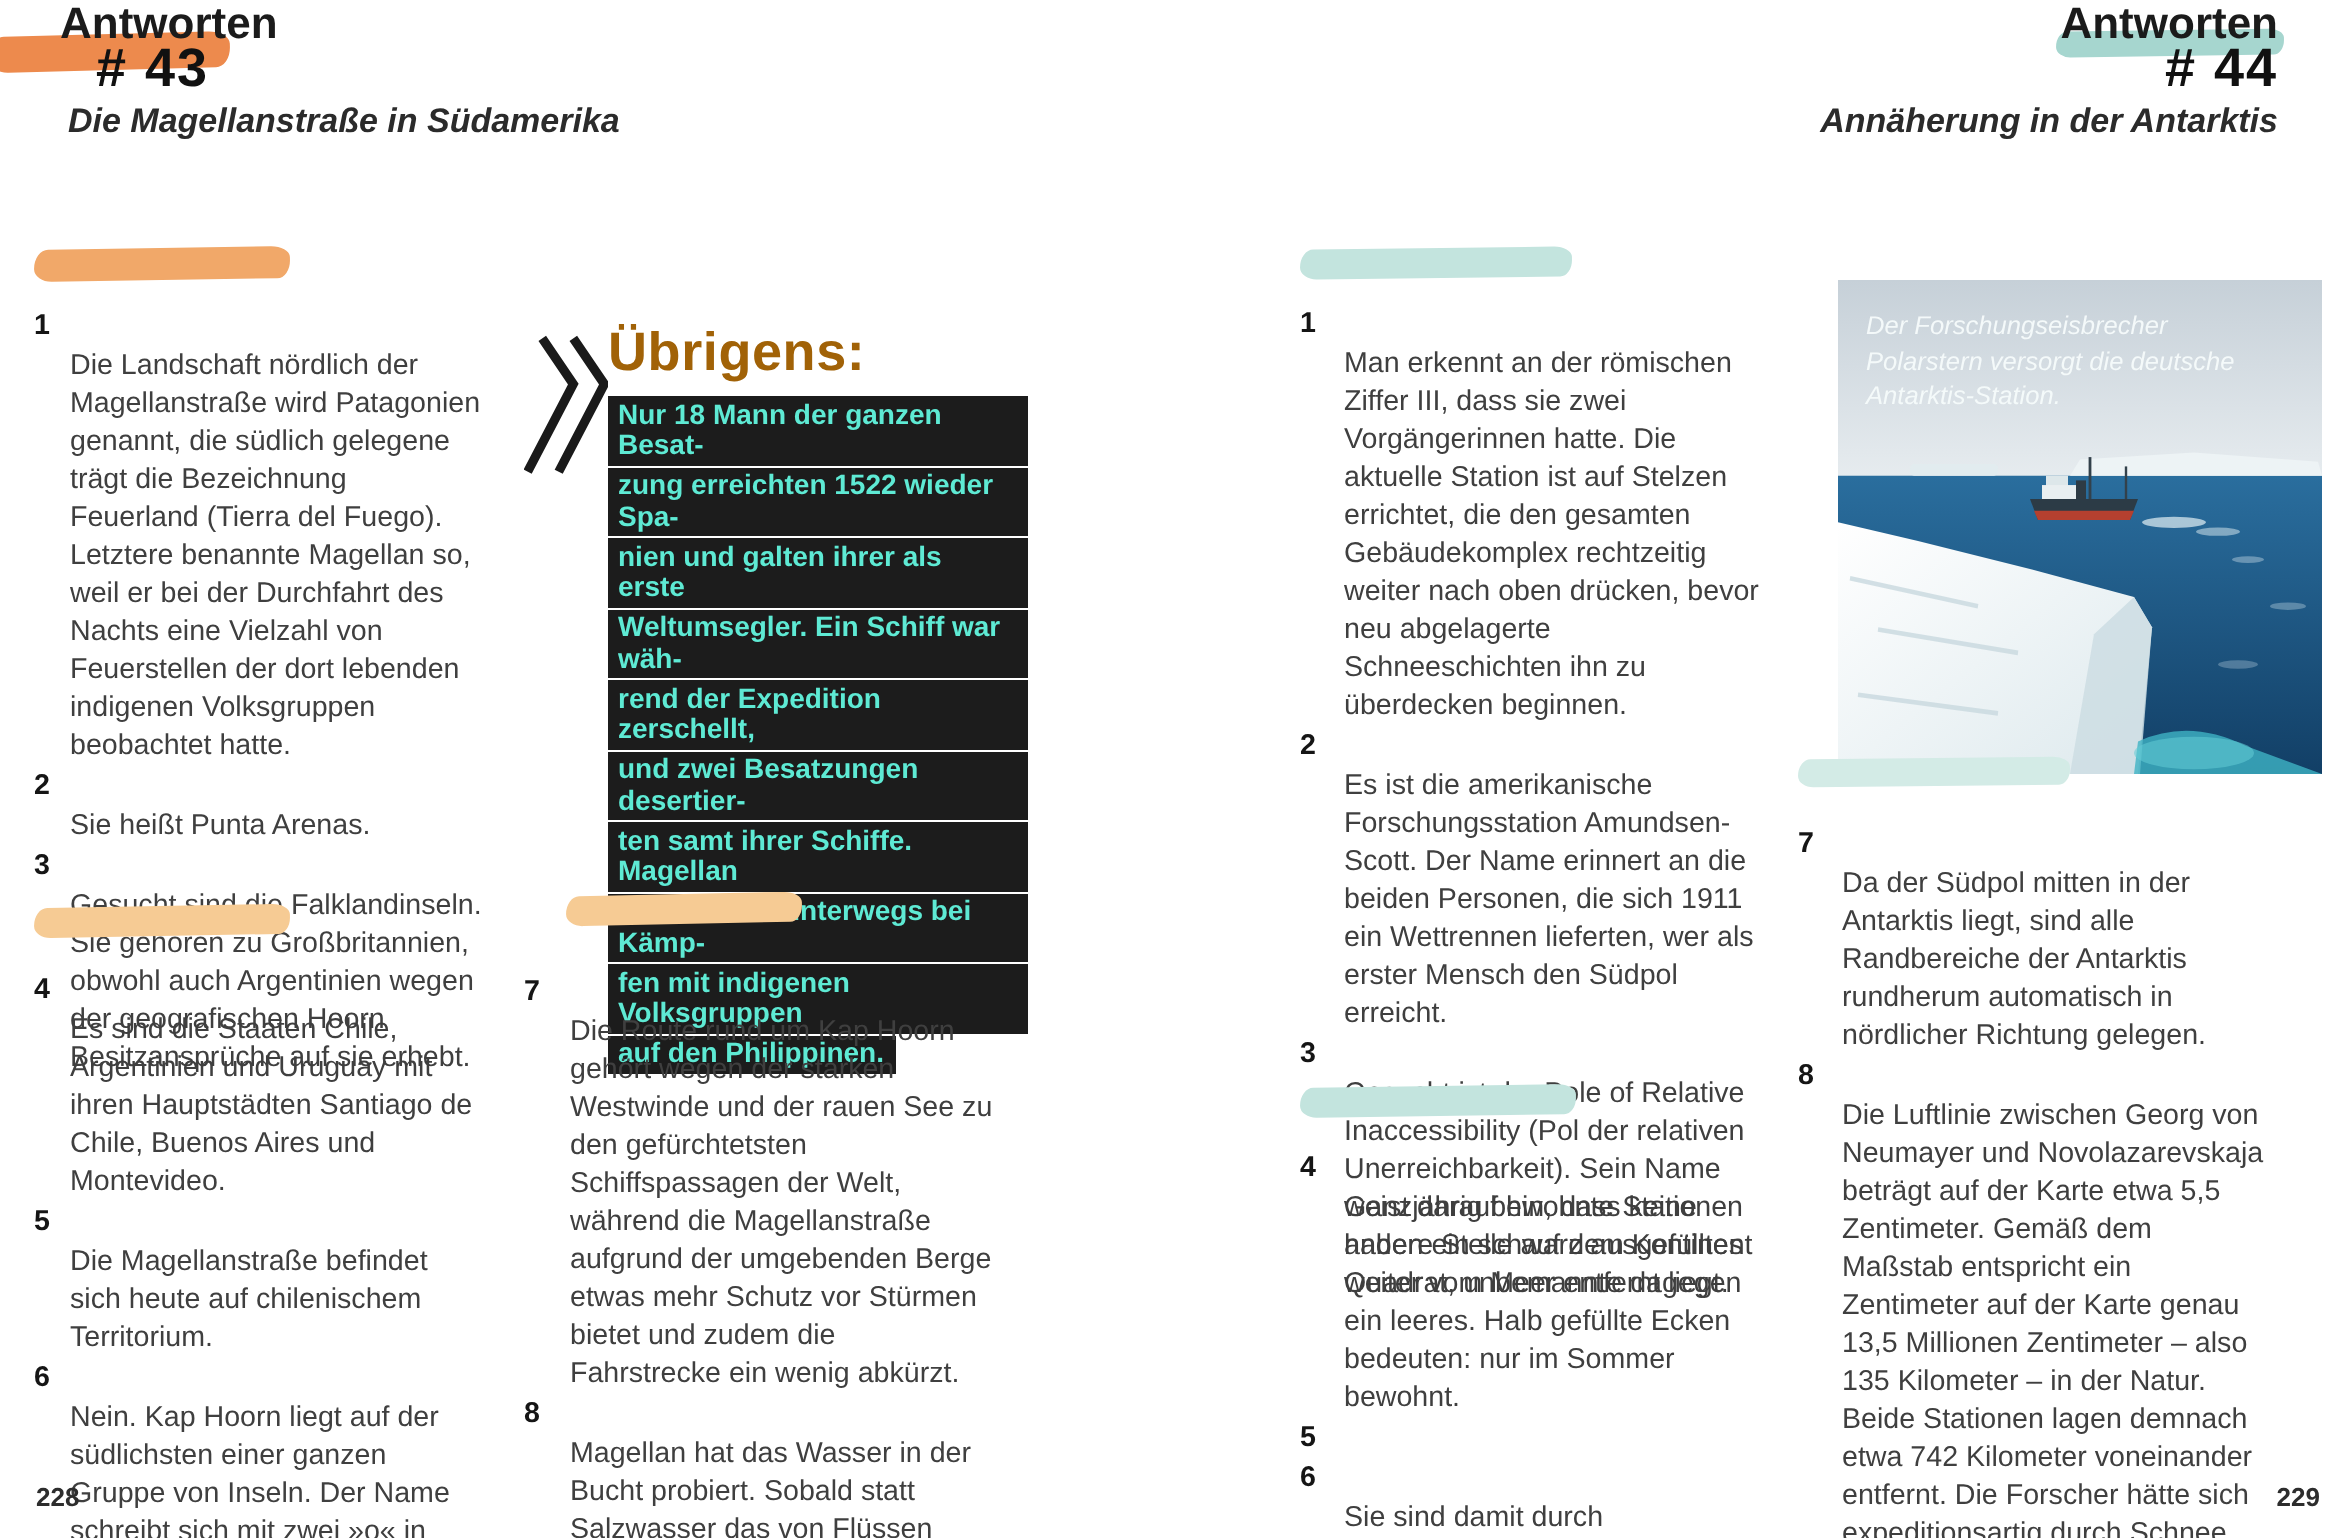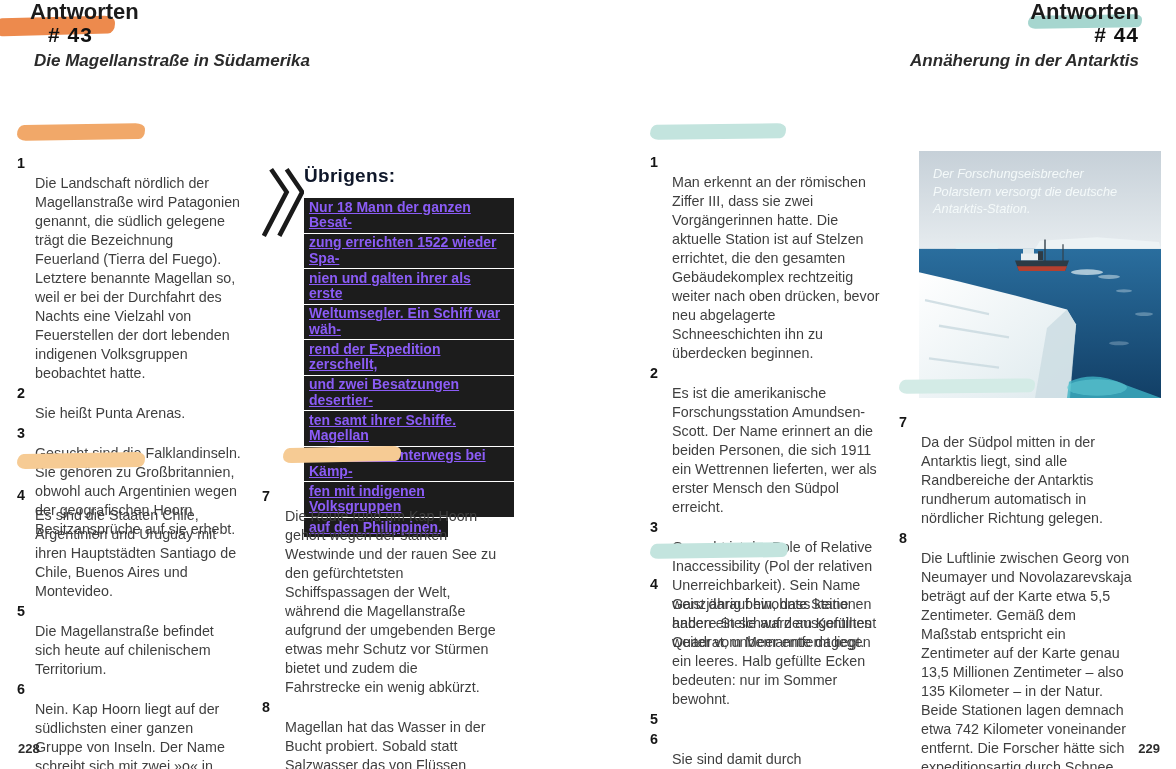--- a/index.html
+++ b/index.html
@@ -5,21 +5,21 @@
   html,body{margin:0;padding:0;background:#ffffff;}
   .spread{
     position:relative;width:1176px;height:769px;background:#ffffff;overflow:hidden;
     font-family:"Liberation Sans","DejaVu Sans",sans-serif;color:#3f3f3f;
   }
   
   .stroke{display:block;border-radius:9px 12px 8px 11px / 12px 7px 11px 8px;}
   
   .hdr{position:absolute;z-index:2;}
   .hdr .eyebrow{font-size:22px;font-weight:700;color:#1b1b1b;line-height:20px;position:relative;z-index:2;}
-  .hdr .qnum{font-size:21px;font-weight:700;color:#111;line-height:27px;letter-spacing:1px;position:relative;z-index:2;margin-top:-1px;}
+  .hdr .qnum{font-size:27px;font-weight:700;color:#111;line-height:27px;letter-spacing:1px;position:relative;z-index:2;margin-top:-1px;}
   .hdr .qtitle{font-size:17px;font-weight:700;font-style:italic;color:#2b2b2b;line-height:20px;position:relative;z-index:2;margin-top:3px;white-space:nowrap;}
   .hdr-left{left:30px;top:2px;}
   .hdr-left .qnum{margin-left:18px;}
   .hdr-left .qtitle{margin-left:4px;}
   .hdr-stroke-left{position:absolute;left:-36px;top:15px;width:121px;height:18px;
     background:var(--accent-orange,#ed8a4d);transform:rotate(-1.5deg);z-index:1;}
   .hdr-right{right:37px;top:2px;text-align:right;}
   .hdr-stroke-right{position:absolute;right:-3px;top:13px;width:114px;height:13px;
     background:var(--accent-teal,#a6d6cf);transform:rotate(-.8deg);z-index:1;}
   
@@ -45,26 +45,26 @@
   .gMb .num{width:23px;}
   .gMb .txt{max-width:212px;}
   .gRa .num,.gRb .num{width:22px;}
   .gRa .txt,.gRb .txt{max-width:208px;}
   .gR2 .num{width:22px;}
   .gR2 .txt{max-width:214px;}
   
   .callout{position:absolute;left:262px;top:160px;width:252px;display:flex;}
   .chevron{flex:none;width:42px;margin-top:4px;}
   .callout-body{flex:1;}
-  .callout-heading{font-size:19px;font-weight:700;color:#0f172a;line-height:32px;margin:0 0 6px 0;letter-spacing:.3px;}
+  .callout-heading{font-size:27px;font-weight:700;color:#a16207;line-height:32px;margin:0 0 6px 0;letter-spacing:.3px;}
   .hl-line{margin-bottom:1px;}
-  .hl{display:inline-block;background:var(--highlight-black,#1c1c1c);color:#8b5cf6;
-      font-size:14px;font-weight:700;line-height:15.5px;padding:1.5px 6px 2px 5px;text-decoration:underline;}
-  
-  .photo{position:absolute;left:919px;top:151px;width:242px;height:247px;margin:0;overflow:hidden;}
+  .hl{display:inline-block;background:var(--highlight-black,#1c1c1c);color:#5eead4;
+      font-size:14px;font-weight:700;line-height:15.5px;padding:1.5px 6px 2px 5px;}
+  
+  .photo{position:absolute;left:919px;top:140px;width:242px;height:247px;margin:0;overflow:hidden;}
   .photo svg{display:block;width:100%;height:100%;}
   .caption{position:absolute;left:14px;top:14px;width:212px;color:rgba(246,251,251,.95);
     font-size:12.8px;font-style:italic;line-height:17.5px;}
   
   .pageno{position:absolute;bottom:13px;font-size:13px;font-weight:700;color:#2d2d2d;}
   .pageno-left{left:18px;}
   .pageno-right{right:16px;text-align:center;}
 </style>
 </head>
 <body>

